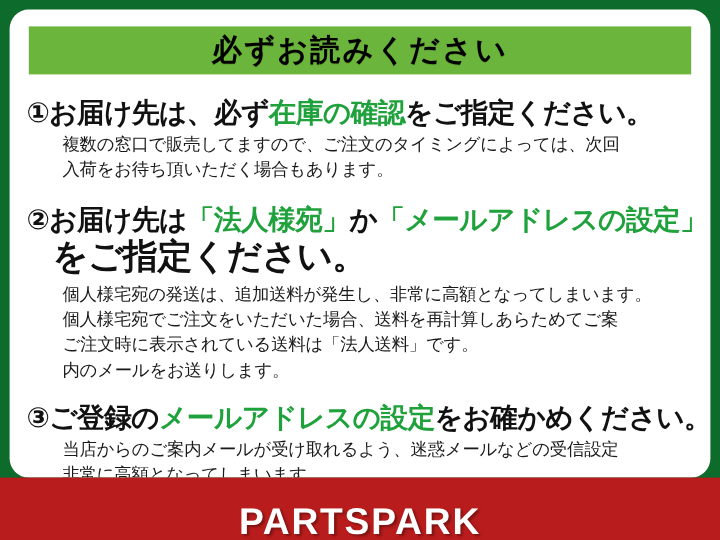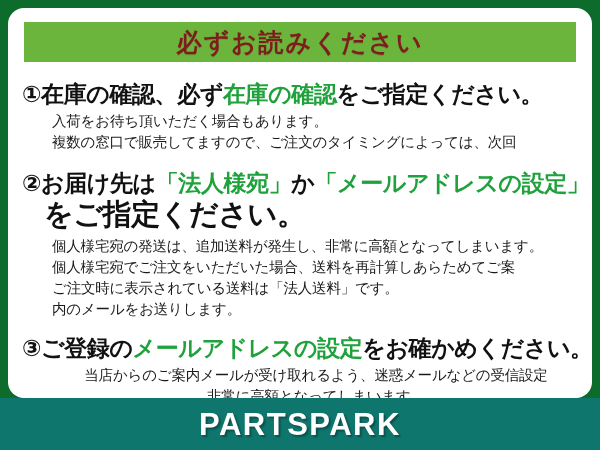--- a/index.html
+++ b/index.html
@@ -42,21 +42,21 @@
     left: 16px;
     top: 14px;
     width: 552px;
     height: 40px;
     background: #6cb53c;
     display: flex;
     align-items: center;
     justify-content: center;
   }
   #title-banner-text {
-    color: #7f1d1d;
+    color: #000000;
     font-size: 25px;
     font-weight: bold;
     letter-spacing: 2px;
     line-height: 1;
     text-shadow: 0 1px 0 rgba(0,0,0,0.12);
     white-space: nowrap;
   }
 
   
   #notice-list {
@@ -97,33 +97,33 @@
     line-height: 1.45;
     padding-left: 30px;
     letter-spacing: -0.2px;
     white-space: nowrap;
   }
 
   #item-1 { margin-top: 12px; }
   #item-1 .item-body { margin-top: 3px; }
   #item-2 { margin-top: 16px; }
   #item-2 .item-body { margin-top: 3px; }
-  #item-3 { margin-top: 14px; text-align: center; }
+  #item-3 { margin-top: 14px; }
   #item-3 .item-body { margin-top: 3px; }
 
   
   #footer-band {
     position: absolute;
     left: 0;
     bottom: 0;
     width: 600px;
     height: 52px;
-    background: #0f766e;
+    background: #b91c1c;
     display: flex;
-    align-items: center;
+    align-items: flex-end;
     justify-content: center;
   }
   #brand-wordmark {
     color: #ffffff;
     font-size: 31px;
     font-weight: bold;
     letter-spacing: 1.5px;
     line-height: 1;
     text-shadow: 2px 2px 2px rgba(0,0,0,0.32);
   }
@@ -135,24 +135,24 @@
 
   <div id="white-panel">
 
     <div id="title-banner">
       <span id="title-banner-text">必ずお読みください</span>
     </div>
 
     <div id="notice-list">
 
       <div class="notice-item" id="item-1">
-        <div class="item-heading"><span>①</span><span>在庫の確認、必ず</span><span class="hl">在庫の確認</span><span>をご指定ください。</span></div>
+        <div class="item-heading"><span>①</span><span>お届け先は、必ず</span><span class="hl">在庫の確認</span><span>をご指定ください。</span></div>
         <div class="item-body">
+          <div>複数の窓口で販売してますので、ご注文のタイミングによっては、次回</div>
           <div>入荷をお待ち頂いただく場合もあります。</div>
-          <div>複数の窓口で販売してますので、ご注文のタイミングによっては、次回</div>
         </div>
       </div>
 
       <div class="notice-item" id="item-2">
         <div class="item-heading"><span>②</span><span>お届け先は</span><span class="hl">「法人様宛」</span><span>か</span><span class="hl">「メールアドレスの設定」</span></div>
         <div class="item-heading-line2">をご指定ください。</div>
         <div class="item-body">
           <div>個人様宅宛の発送は、追加送料が発生し、非常に高額となってしまいます。</div>
           <div>個人様宅宛でご注文をいただいた場合、送料を再計算しあらためてご案</div>
           <div>ご注文時に表示されている送料は「法人送料」です。</div>

